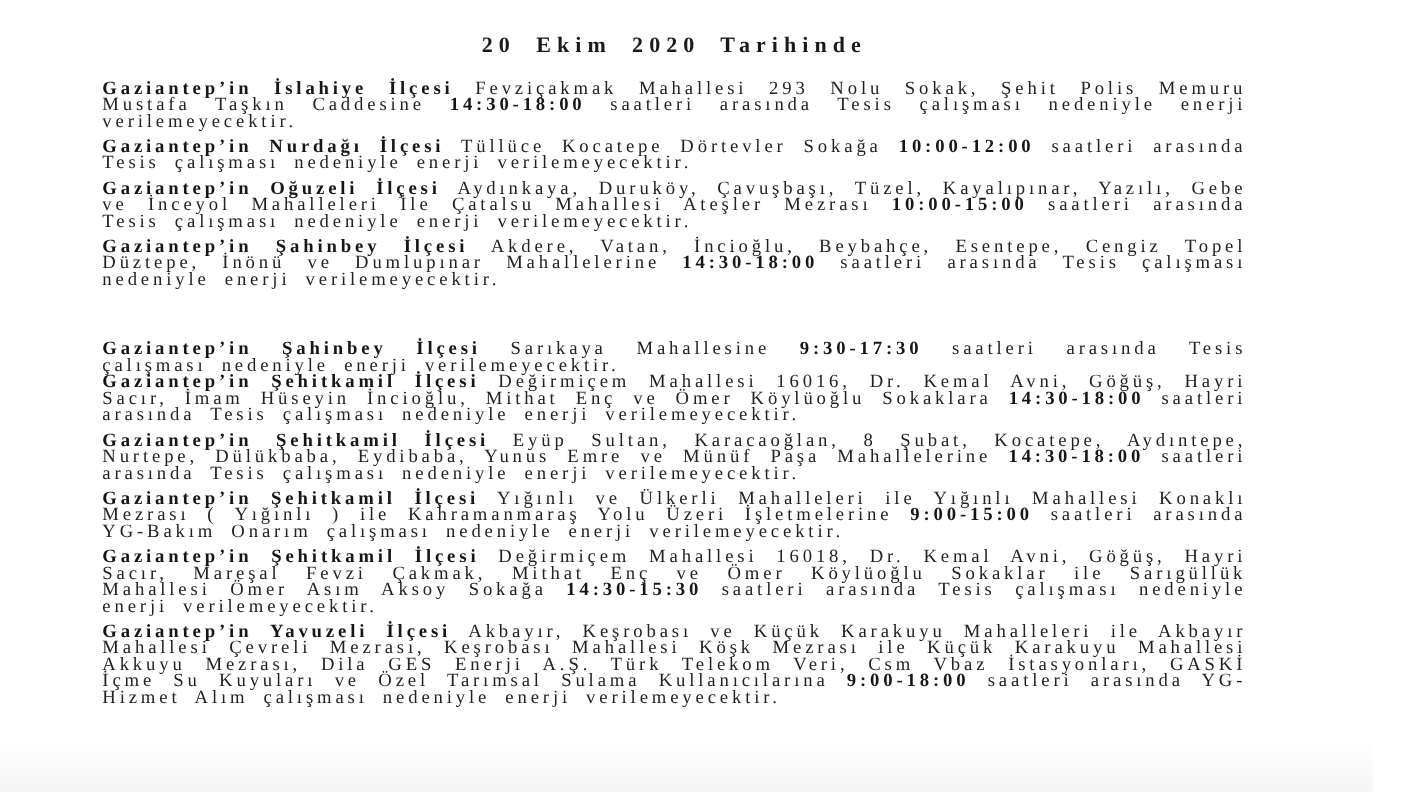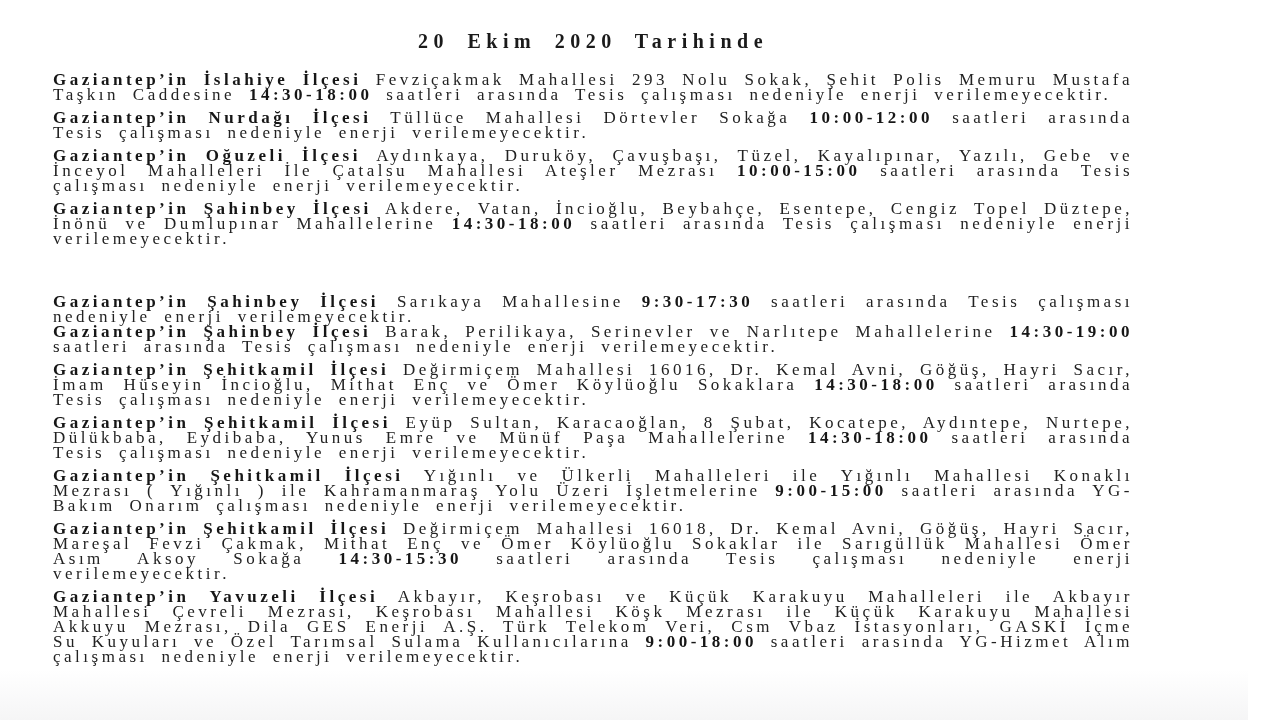--- a/index.html
+++ b/index.html
@@ -7,21 +7,21 @@
     padding: 0;
     width: 1280px;
     height: 720px;
     overflow: hidden;
     background: #ffffff;
   }
   .page {
     box-sizing: border-box;
     width: 1248px;
     height: 720px;
-    padding: 30px 115px 0 53px;
+    padding: 30px 115px 0 93px;
     background: linear-gradient(#ffffff 0%, #ffffff 93%, #f5f5f6 100%);
     font-family: "Liberation Serif", "DejaVu Serif", serif;
     color: #1e1e1e;
     filter: blur(0.35px);
   }
   .title {
     text-align: center;
     font-weight: bold;
     font-size: 20px;
     line-height: 22px;
@@ -49,30 +49,29 @@
 </head>
 <body>
 
 <div class="page">
   <div class="title">
     <div>20 Ekim 2020 Tarihinde</div>
   </div>
   <div class="content" id="paragraph-list">
   <p class="para"><b class="lead">Gaziantep’in İslahiye İlçesi</b><span class="pre"> Fevziçakmak Mahallesi 293 Nolu Sokak, Şehit Polis Memuru Mustafa Taşkın Caddesine </span><b class="time">14:30-18:00</b><span class="post"> saatleri arasında Tesis çalışması nedeniyle enerji verilemeyecektir.</span></p>
 
-  <p class="para"><b class="lead">Gaziantep’in Nurdağı İlçesi</b><span class="pre"> Tüllüce Mahallesi Dörtevler Sokağa </span><b class="time">10:00-12:00</b><span class="post"> saatleri arasında Tesis çalışması nedeniyle enerji verilemeyecektir.</span></p>
+  <p class="para"><b class="lead">Gaziantep’in Nurdağı İlçesi</b><span class="pre"> Tüllüce Kocatepe Dörtevler Sokağa </span><b class="time">10:00-12:00</b><span class="post"> saatleri arasında Tesis çalışması nedeniyle enerji verilemeyecektir.</span></p>
 
   <p class="para"><b class="lead">Gaziantep’in Oğuzeli İlçesi</b><span class="pre"> Aydınkaya, Duruköy, Çavuşbaşı, Tüzel, Kayalıpınar, Yazılı, Gebe ve İnceyol Mahalleleri İle Çatalsu Mahallesi Ateşler Mezrası </span><b class="time">10:00-15:00</b><span class="post"> saatleri arasında Tesis çalışması nedeniyle enerji verilemeyecektir.</span></p>
 
   <p class="para"><b class="lead">Gaziantep’in Şahinbey İlçesi</b><span class="pre"> Akdere, Vatan, İncioğlu, Beybahçe, Esentepe, Cengiz Topel Düztepe, İnönü ve Dumlupınar Mahallelerine </span><b class="time">14:30-18:00</b><span class="post"> saatleri arasında Tesis çalışması nedeniyle enerji verilemeyecektir.</span></p>
 
 
   <p class="para" style="margin-bottom: 0px; margin-top: 48px;"><b class="lead">Gaziantep’in Şahinbey İlçesi</b><span class="pre"> Sarıkaya Mahallesine </span><b class="time">9:30-17:30</b><span class="post"> saatleri arasında Tesis çalışması nedeniyle enerji verilemeyecektir.</span></p>
 
-  <p class="para"><b class="lead">Gaziantep’in Şahinbey İlçesi</b><span class="pre"> Barak, Perilikaya, Serinevler ve Narlıtepe Mahallelerine </span><b class="time">14:30-19:00</b><span class="post"> saatleri arasında Tesis çalışması nedeniyle enerji verilemeyecektir.</span></p>
 
   <p class="para"><b class="lead">Gaziantep’in Şehitkamil İlçesi</b><span class="pre"> Değirmiçem Mahallesi 16016, Dr. Kemal Avni, Göğüş, Hayri Sacır, İmam Hüseyin İncioğlu, Mithat Enç ve Ömer Köylüoğlu Sokaklara </span><b class="time">14:30-18:00</b><span class="post"> saatleri arasında Tesis çalışması nedeniyle enerji verilemeyecektir.</span></p>
 
   <p class="para"><b class="lead">Gaziantep’in Şehitkamil İlçesi</b><span class="pre"> Eyüp Sultan, Karacaoğlan, 8 Şubat, Kocatepe, Aydıntepe, Nurtepe, Dülükbaba, Eydibaba, Yunus Emre ve Münüf Paşa Mahallelerine </span><b class="time">14:30-18:00</b><span class="post"> saatleri arasında Tesis çalışması nedeniyle enerji verilemeyecektir.</span></p>
 
   <p class="para"><b class="lead">Gaziantep’in Şehitkamil İlçesi</b><span class="pre"> Yığınlı ve Ülkerli Mahalleleri ile Yığınlı Mahallesi Konaklı Mezrası ( Yığınlı ) ile Kahramanmaraş Yolu Üzeri İşletmelerine </span><b class="time">9:00-15:00</b><span class="post"> saatleri arasında YG-Bakım Onarım çalışması nedeniyle enerji verilemeyecektir.</span></p>
 
   <p class="para"><b class="lead">Gaziantep’in Şehitkamil İlçesi</b><span class="pre"> Değirmiçem Mahallesi 16018, Dr. Kemal Avni, Göğüş, Hayri Sacır, Mareşal Fevzi Çakmak, Mithat Enç ve Ömer Köylüoğlu Sokaklar ile Sarıgüllük Mahallesi Ömer Asım Aksoy Sokağa </span><b class="time">14:30-15:30</b><span class="post"> saatleri arasında Tesis çalışması nedeniyle enerji verilemeyecektir.</span></p>
 
   <p class="para"><b class="lead">Gaziantep’in Yavuzeli İlçesi</b><span class="pre"> Akbayır, Keşrobası ve Küçük Karakuyu Mahalleleri ile Akbayır Mahallesi Çevreli Mezrası, Keşrobası Mahallesi Köşk Mezrası ile Küçük Karakuyu Mahallesi Akkuyu Mezrası, Dila GES Enerji A.Ş. Türk Telekom Veri, Csm Vbaz İstasyonları, GASKİ İçme Su Kuyuları ve Özel Tarımsal Sulama Kullanıcılarına </span><b class="time">9:00-18:00</b><span class="post"> saatleri arasında YG-Hizmet Alım çalışması nedeniyle enerji verilemeyecektir.</span></p>

